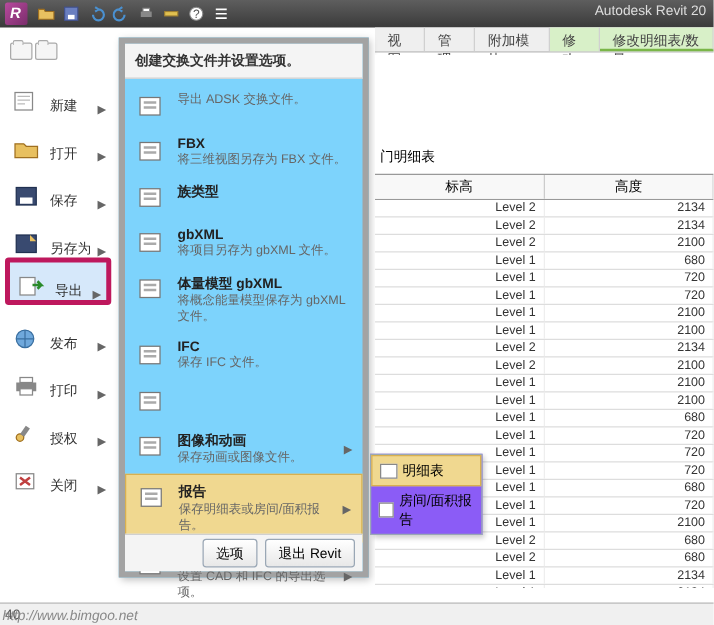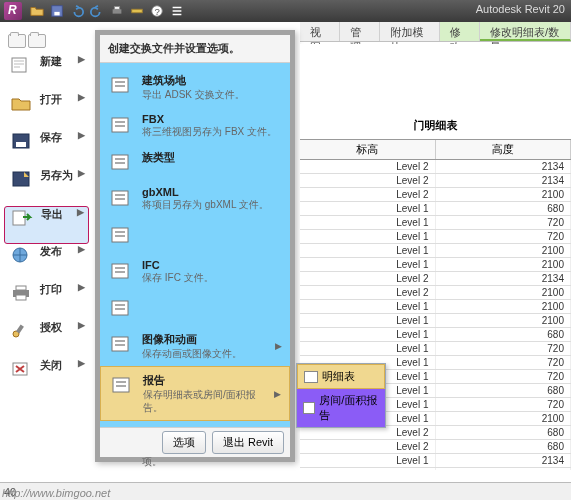--- a/index.html
+++ b/index.html
@@ -17,22 +17,22 @@
 .rtab { padding:3px 10px; color:#444; border-right:1px solid #d0d0d0; }
 .rtab.mod { background:#d8f0c8; }
 .rtab.act { background:#d8f0c8; border-bottom:2px solid #7ab648; }
 
 .left-col { position:absolute; left:4px; top:30px; width:85px; }
 .folder-icons { display:flex; gap:2px; margin:4px 0 6px 4px; }
 .folder-icons div { width:18px; height:14px; border:1px solid #aaa; background:#f5f5f5; border-radius:2px; position:relative;}
 .folder-icons div::before{content:"";position:absolute;top:-3px;left:1px;width:7px;height:3px;background:#f5f5f5;border:1px solid #aaa;border-bottom:none;border-radius:2px 2px 0 0;}
 
 .nav { list-style:none; }
-.nav li { height:38px; display:flex; align-items:flex-start; padding:0 4px; cursor:pointer; border-radius:3px;font-weight:bold; }
-.nav li.sel { background:#d6e8fa; border:1px solid #be185d; }
+.nav li { height:38px; display:flex; align-items:flex-end; padding:0 4px; cursor:pointer; border-radius:3px; }
+.nav li.sel { background:#d6e8fa; border:4px solid #be185d; }
 .nav .nicon { width:26px; height:22px; margin-right:6px; display:flex; align-items:center; justify-content:center; }
 .nav .nlabel { flex:1; color:#333; }
 .nav .arr { color:#666; font-size:9px; }
 
 .flyout { position:absolute; left:95px; top:30px; width:200px; height:432px; background:#7dd3fc; border:5px solid #a3a3a3; box-shadow:2px 2px 6px rgba(0,0,0,.25); }
 .fly-head { padding:6px 8px; font-weight:bold; background:#f4f4f4; border-bottom:1px solid #d0d0d0; color:#333;}
 .fly-list { list-style:none; padding:4px 0; max-height:360px; }
 .fly-list li { display:flex; padding:6px 8px; cursor:pointer; }
 .fly-list li.hi { background:#f0d890; border:1px solid #d8b050; }
 .fly-list .ficon { width:28px; height:24px; margin-right:6px; display:flex; align-items:center; justify-content:center; flex-shrink:0;}
@@ -41,21 +41,21 @@
 .fly-list .farr { margin-left:auto; color:#666; font-size:9px; align-self:center; }
 .fly-foot { position:absolute; bottom:0; left:0; right:0; height:30px; border-top:1px solid #d0d0d0; background:#f4f4f4; display:flex; justify-content:flex-end; align-items:center; gap:6px; padding:0 6px;}
 .fly-foot button { border:1px solid #9aa7b5; background:linear-gradient(#fff,#e8e8e8); padding:3px 10px; border-radius:3px; font-size:11px; }
 
 .submenu { position:absolute; left:296px; top:363px; width:90px; background:#8b5cf6; border:1px solid #9aa7b5; box-shadow:2px 2px 4px rgba(0,0,0,.2); z-index:10; }
 .submenu div { padding:4px 6px; display:flex; align-items:center; gap:4px; }
 .submenu div:first-child { background:#f0d890; border:1px solid #d8b050; }
 .sicon { width:14px; height:12px; border:1px solid #888; background:#fff; }
 
 .content { position:absolute; left:300px; top:44px; right:0; bottom:18px; background:#fff; overflow:hidden; }
-.sched-title { text-align:center; padding:6px 4px; font-weight:bold; border-bottom:1px solid #999; margin-top:68px; }
+.sched-title { text-align:left; padding:6px 4px; font-weight:normal; border-bottom:1px solid #999; margin-top:68px; }
 .sched-head { display:flex; border-bottom:1px solid #999; }
 .sched-head div { flex:1; text-align:center; padding:2px; border-right:1px solid #ccc; background:#f8f8f8; }
 .sched-body { overflow:auto; height:310px; }
 .srow { display:flex; border-bottom:1px solid #ddd;text-align:right; }
 .srow div { flex:1; padding:1px 6px; border-right:1px solid #eee; font-size:10px; color:#333; white-space:nowrap; }
 
 .statusbar { position:absolute; bottom:0; left:0; right:0; height:18px; border-top:1px solid #bbb; background:#f0f0f0; display:flex; align-items:center; padding:0 4px; font-size:10px; color:#555; }
 .url { position:absolute; left:2px; bottom:1px; color:#888; font-size:11px; font-style:italic; }
 </style>
 </head>
@@ -222,21 +222,21 @@
   <div class="fly-head">创建交换文件并设置选项。</div>
   <ul class="fly-list" id="flylist">
       <li>
         <span class="ficon">
           <svg width="24" height="20" viewBox="0 0 24 20">
             <rect x="2" y="3" width="16" height="14" fill="#fff" stroke="#777"></rect>
             <rect x="5" y="6" width="10" height="2" fill="#aaa"></rect>
             <rect x="5" y="10" width="10" height="2" fill="#aaa"></rect>
           </svg>
         </span>
-        <span class="ftxt"><strong>建筑场地</strong><span>导出 ADSK 交换文件。</span></span>
+        <span class="ftxt"><span>导出 ADSK 交换文件。</span></span>
       </li>
       <li>
         <span class="ficon">
           <svg width="24" height="20" viewBox="0 0 24 20">
             <rect x="2" y="3" width="16" height="14" fill="#fff" stroke="#777"></rect>
             <rect x="5" y="6" width="10" height="2" fill="#aaa"></rect>
             <rect x="5" y="10" width="10" height="2" fill="#aaa"></rect>
           </svg>
         </span>
         <span class="ftxt"><strong>FBX</strong><span>将三维视图另存为 FBX 文件。</span></span>
@@ -262,20 +262,21 @@
         <span class="ftxt"><strong>gbXML</strong><span>将项目另存为 gbXML 文件。</span></span>
       </li>
       <li>
         <span class="ficon">
           <svg width="24" height="20" viewBox="0 0 24 20">
             <rect x="2" y="3" width="16" height="14" fill="#fff" stroke="#777"></rect>
             <rect x="5" y="6" width="10" height="2" fill="#aaa"></rect>
             <rect x="5" y="10" width="10" height="2" fill="#aaa"></rect>
           </svg>
         </span>
+        <span class="ftxt"><strong>体量模型 gbXML</strong><span>将概念能量模型保存为 gbXML 文件。</span></span>
       </li>
       <li>
         <span class="ficon">
           <svg width="24" height="20" viewBox="0 0 24 20">
             <rect x="2" y="3" width="16" height="14" fill="#fff" stroke="#777"></rect>
             <rect x="5" y="6" width="10" height="2" fill="#aaa"></rect>
             <rect x="5" y="10" width="10" height="2" fill="#aaa"></rect>
           </svg>
         </span>
         <span class="ftxt"><strong>IFC</strong><span>保存 IFC 文件。</span></span>

